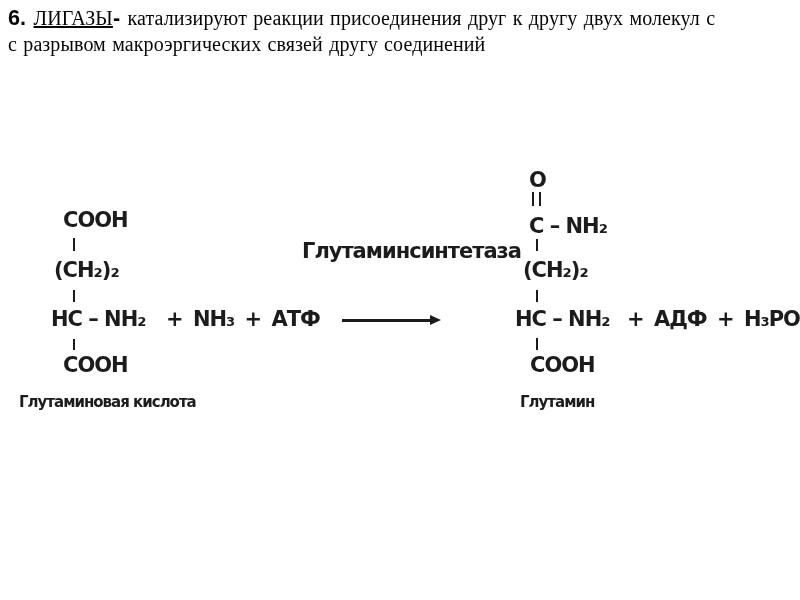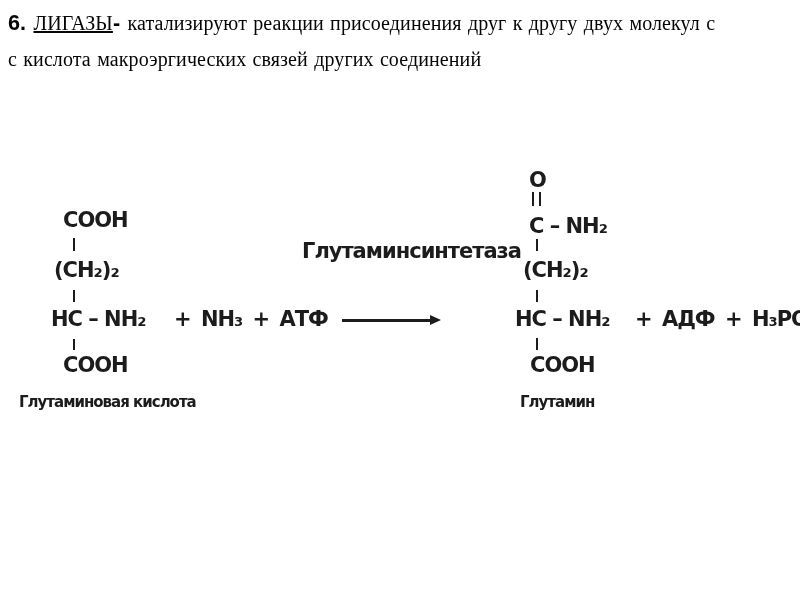--- a/index.html
+++ b/index.html
@@ -7,21 +7,21 @@
     width: 800px; height: 600px;
     background: #ffffff;
     overflow: hidden;
   }
   .slide { position: relative; width: 800px; height: 600px; background: #ffffff; }
 
   
   .intro {
     position: absolute; left: 8px; top: 5px; width: 792px;
     font-family: "Liberation Serif", serif;
-    font-size: 20px; line-height: 36px;
+    font-size: 20px; line-height: 26px;
     color: #050505;
     letter-spacing: 0.1px;
     word-spacing: 0.06em;
   }
   .intro .line { white-space: nowrap; }
   .run-bold {
     font-family: "Liberation Sans", sans-serif;
     font-weight: 700;
     font-size: 1.08em;
   }
@@ -34,21 +34,21 @@
   }
   .dg-text {
     position: absolute;
     font-family: "DejaVu Sans", "Liberation Sans", sans-serif;
     font-weight: 700;
     font-size: 21px;
     letter-spacing: -1px;
     color: #1c1c1c;
     white-space: nowrap;
   }
-  .dg-plus { word-spacing: 4px; margin-left: 8px; }
+  .dg-plus { word-spacing: 4px; }
   .dg-label { font-size: 15px; }
   .bond {
     position: absolute; width: 2px; background: #1c1c1c;
   }
   .arrow-line {
     position: absolute; height: 3px; background: #1c1c1c;
   }
   .arrow-head {
     position: absolute; width: 0; height: 0;
     border-left: 11px solid #1c1c1c;
@@ -56,21 +56,21 @@
     border-bottom: 5px solid transparent;
   }
 </style>
 </head>
 <body>
 
 <div class="slide">
 
   <div class="intro">
     <div class="line"><span class="run-bold">6. </span><span class="run-underline">ЛИГАЗЫ</span><span class="run-bold">- </span><span>катализируют реакции присоединения друг к другу двух молекул с</span></div>
-    <div class="line"><span>с кислота макроэргических связей других соединений</span></div>
+    <div class="line"><span>с разрывом макроэргических связей другу соединений</span></div>
   </div>
 
   <div class="diagram">
 
     <div>
       <span class="dg-text" style="left:63px; top:208px;">COOH</span>
       <div class="bond" style="left:73px; top:238px; height:13px;"></div>
       <span class="dg-text" style="left:54px; top:258px;">(CH₂)₂</span>
       <div class="bond" style="left:73px; top:290px; height:12px;"></div>
       <span class="dg-text" style="left:51px; top:307px;">HC – NH₂</span>

